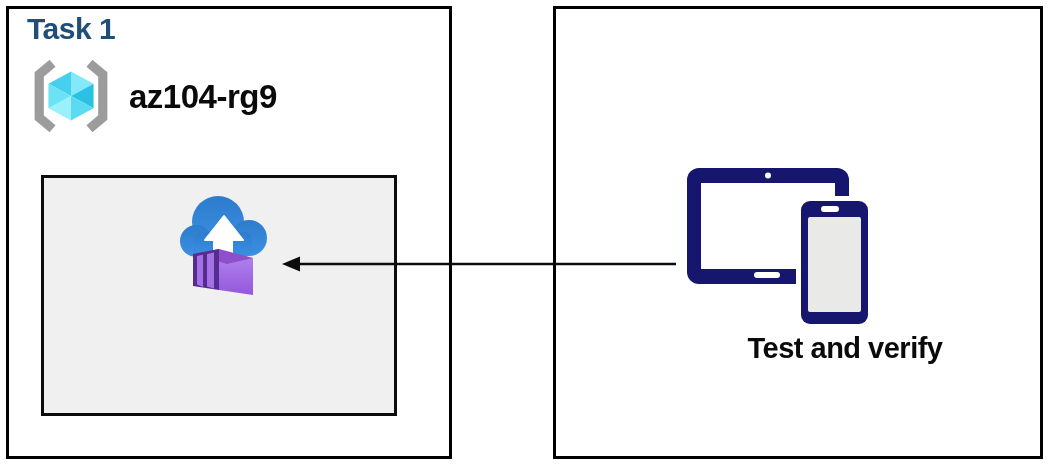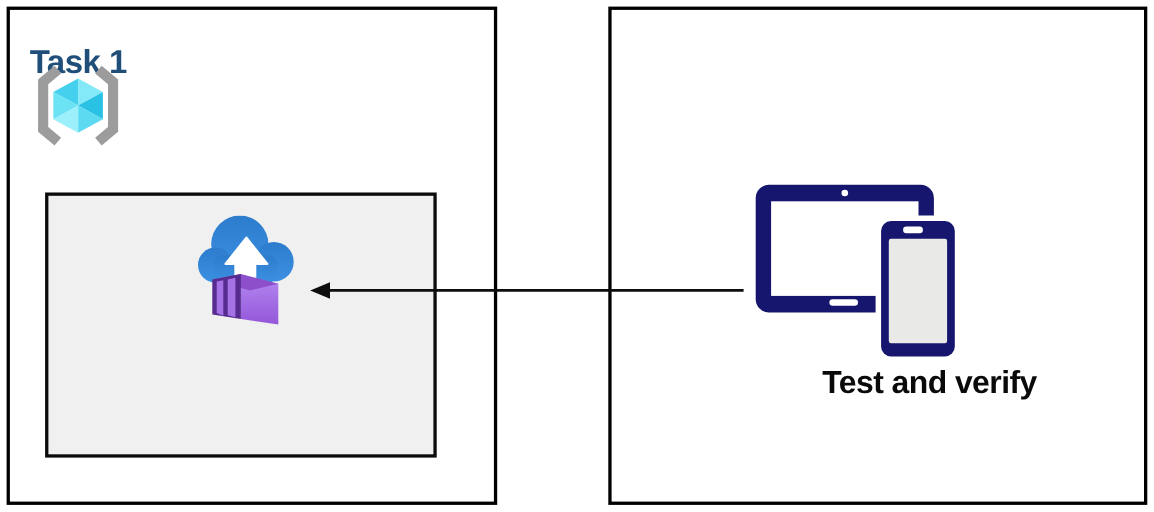--- a/index.html
+++ b/index.html
@@ -10,21 +10,21 @@
   .task-box{
     position:absolute;box-sizing:border-box;background:#ffffff;
     border:3px solid #000000;
   }
   #task1-box{left:6px;top:6px;width:446px;height:453px;}
   #task2-box{left:553px;top:6px;width:490px;height:453px;}
   .task-title{
     position:absolute;font-size:30px;font-weight:700;color:#1F4E79;
     letter-spacing:-0.5px;line-height:1;white-space:nowrap;
   }
-  #task1-title{left:27px;top:14px;margin-top:28px;}
+  #task1-title{left:27px;top:14px;}
   #task2-title{left:584px;top:14px;}
   #rg-icon{position:absolute;left:30px;top:57px;}
   #rg-name{
     position:absolute;left:129px;top:80px;font-size:33px;font-weight:700;
     color:#0A0A0A;line-height:1;letter-spacing:-0.5px;white-space:nowrap;
   }
   #container-box{
     position:absolute;box-sizing:border-box;left:41px;top:175px;width:356px;height:241px;
     background:#F0F0F0;border:3px solid #0C0C0C;
   }
@@ -57,20 +57,21 @@
     <g>
       <polygon points="18,25 40,13 40,37" fill="#45D1EE"></polygon>
       <polygon points="40,13 62,25 40,37" fill="#83E9F8"></polygon>
       <polygon points="62,25 62,49 40,37" fill="#29C2E5"></polygon>
       <polygon points="62,49 40,61 40,37" fill="#5CDAF2"></polygon>
       <polygon points="40,61 18,49 40,37" fill="#9BF0FB"></polygon>
       <polygon points="18,49 18,25 40,37" fill="#6CE2F5"></polygon>
     </g>
   </svg>
 
+  <div id="rg-name">az104-rg9</div>
 
   <div id="container-box"></div>
 
   <svg id="aci-icon" width="88" height="101" viewBox="0 0 88 101">
     <defs>
       <linearGradient id="cloudGrad" x1="0" y1="0" x2="0" y2="1">
         <stop offset="0" stop-color="#2D7CCD"></stop>
         <stop offset="1" stop-color="#3C90E2"></stop>
       </linearGradient>
       <linearGradient id="purpGrad" x1="0" y1="0" x2="0" y2="1">

